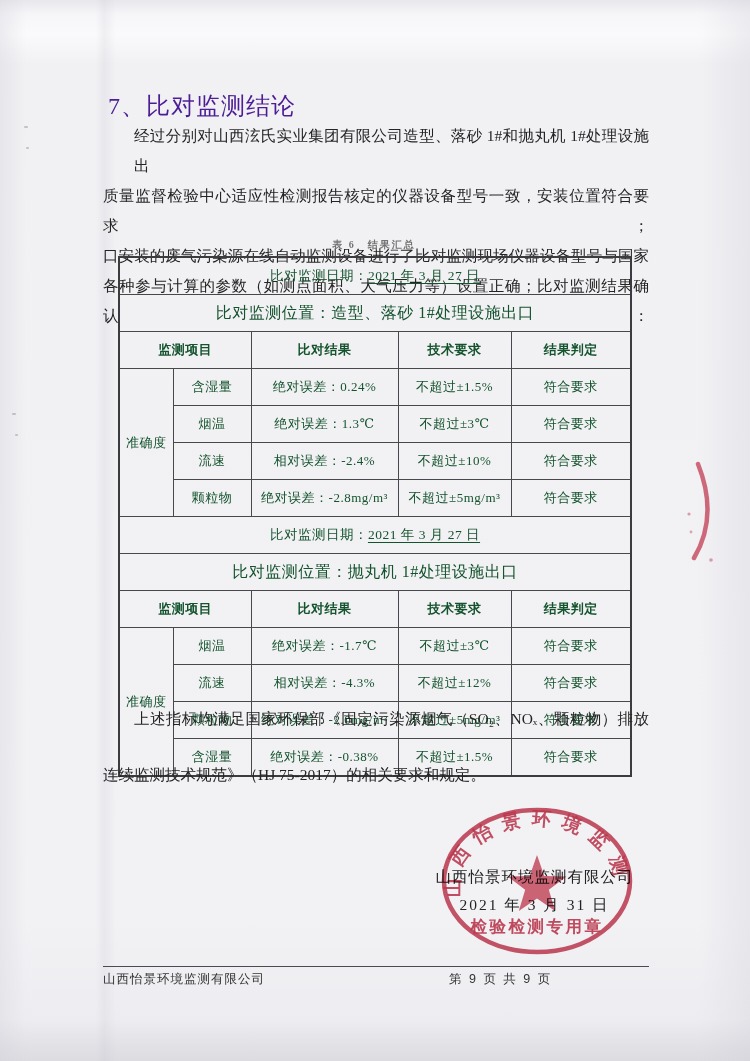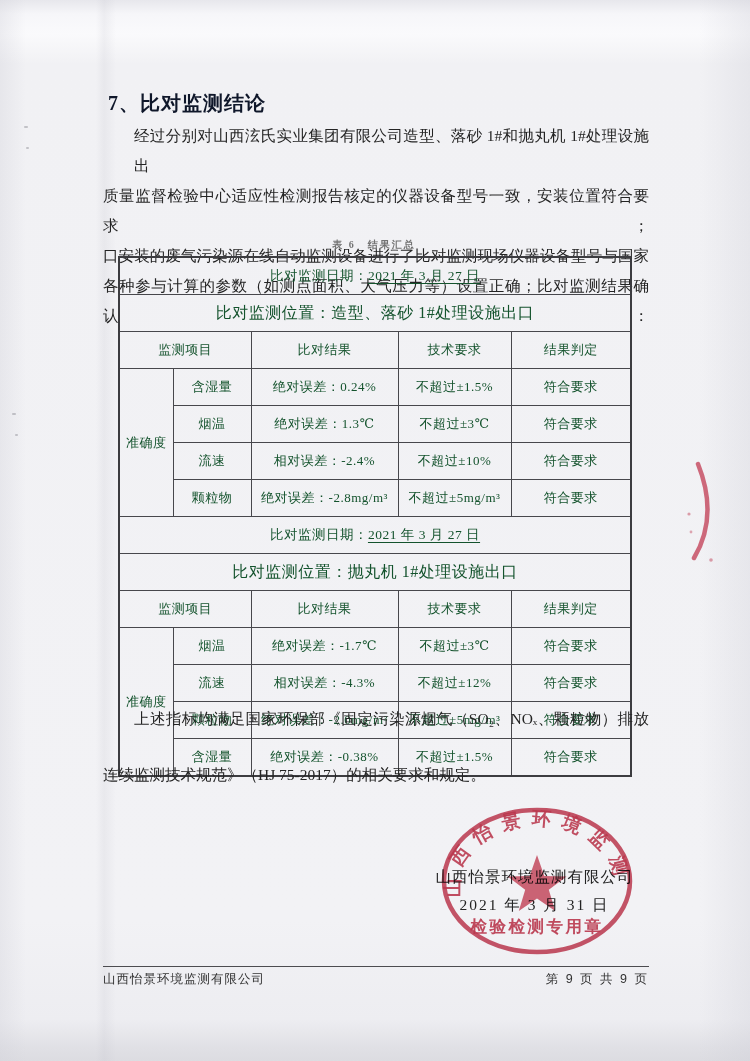--- a/index.html
+++ b/index.html
@@ -13,21 +13,21 @@
   .texture{
     position:absolute;inset:0;pointer-events:none;
     background:
       linear-gradient(90deg,rgba(210,210,218,.35) 0px,rgba(255,255,255,0) 26px),
       linear-gradient(90deg,rgba(0,0,0,0) 96px,rgba(190,190,200,.18) 104px,rgba(0,0,0,0) 116px),
       linear-gradient(90deg,rgba(0,0,0,0) 700px,rgba(205,205,214,.30) 750px);
   }
   .speck{position:absolute;background:#9a9aa2;border-radius:2px;opacity:.55;}
   .page-title{
     position:absolute;left:108px;top:90px;
-    font-size:20px;font-weight:700;letter-spacing:1px;color:#0f172a;
+    font-size:24px;font-weight:400;letter-spacing:1px;color:#4c1d95;
   }
   .para{position:absolute;left:103px;width:546px;font-size:15.5px;color:#242424;}
   .para .pline{line-height:30px;text-align:justify;text-align-last:justify;}
   .para .pline.last{text-align-last:left;margin-top:26px;}
   .indent{padding-left:31px;}
   .para1{top:121px;}
   .para2{top:704px;}
   .tbl-caption{
     position:absolute;left:118px;top:238px;width:512px;
     text-align:center;font-size:10px;font-weight:700;letter-spacing:2px;color:#737373;
@@ -37,32 +37,32 @@
     border-collapse:collapse;table-layout:fixed;
     font-size:13px;color:#14532d;
     border:2px solid #3c3c40;
   }
   table.results td{
     border:1.5px solid #47474c;text-align:center;vertical-align:middle;
     padding:2px 3px;height:32px;letter-spacing:.5px;
   }
   td.r-date{height:31px;font-size:13.5px;}
   td.r-loc{height:30px;font-size:16px;}
-  td.r-head{height:24px;font-weight:400;}
+  td.r-head{height:24px;font-weight:700;}
   .u{text-decoration:underline;text-underline-offset:3px;}
   td.cat{letter-spacing:1px;}
   .sig{position:absolute;left:412px;width:245px;text-align:center;font-size:15.5px;color:#232323;}
   .sig-company{top:867px;letter-spacing:1px;}
   .sig-date{top:895px;letter-spacing:2px;}
   .stamp{position:absolute;left:438px;top:801px;width:200px;height:160px;mix-blend-mode:multiply;}
   .redmark{position:absolute;left:680px;top:456px;width:44px;height:114px;mix-blend-mode:multiply;}
   .footer-line{position:absolute;left:103px;top:966px;width:546px;border-top:1.5px solid #4c4c50;}
   .footer{position:absolute;top:971px;font-size:12.5px;color:#333;font-family:"Liberation Sans","DejaVu Sans",sans-serif;}
   .footer.left{left:103px;letter-spacing:1px;}
-  .footer.right{left:449px;width:200px;text-align:right;letter-spacing:2px;}
+  .footer.right{left:449px;width:200px;letter-spacing:2px;}
 </style>
 </head>
 <body>
 
 <div class="texture"></div>
 <div class="speck" style="left:24px;top:126px;width:4px;height:2px;"></div>
 <div class="speck" style="left:26px;top:147px;width:3px;height:2px;"></div>
 <div class="speck" style="left:12px;top:413px;width:4px;height:2px;"></div>
 <div class="speck" style="left:15px;top:434px;width:3px;height:2px;"></div>
 

